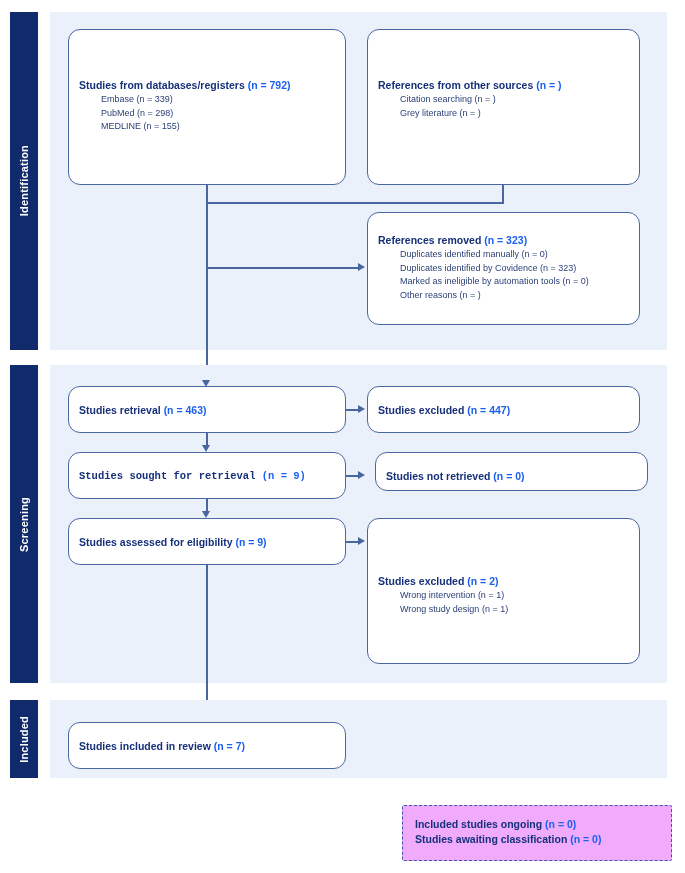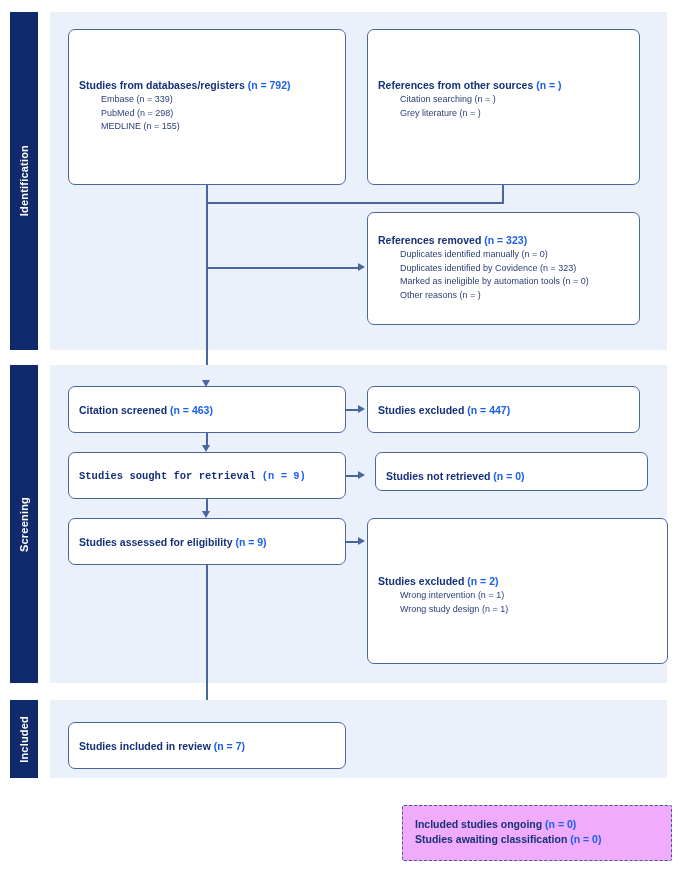--- a/index.html
+++ b/index.html
@@ -40,21 +40,21 @@
     writing-mode: vertical-rl;
     transform: rotate(180deg);
     white-space: nowrap;
   }
 
   
   .pbox {
     position: absolute;
     background: #ffffff;
     border: 1.6px solid #4a66a0;
-    border-radius: 7px;
+    border-radius: 12px;
     box-sizing: border-box;
     padding: 0;
   }
   .pbox.dashed {
     border: 1.8px dashed #3b57a5;
     background: #f0abfc;
     border-radius: 2px;
   }
   .pbox-inner {
     position: absolute;
@@ -179,21 +179,21 @@
 
   <div class="stage-panel" style="left:50px; top:365px; width:617px; height:318px;"></div>
 
   <div class="stage-label" style="left:10px; top:365px; width:28px; height:318px;">
     <span>Screening</span>
   </div>
 
   <div class="pbox" style="left:68px; top:386px; width:278px; height:47px;">
     <div class="pbox-inner" style="top:16px;">
       <div class="pbox-title">
-        <span>Citation screened </span><span class="num">(n = 463)</span>
+        <span>Studies retrieval </span><span class="num">(n = 463)</span>
       </div>
     </div>
   </div>
 
   <div class="pbox" style="left:367px; top:386px; width:273px; height:47px;">
     <div class="pbox-inner" style="top:16px;">
       <div class="pbox-title">
         <span>Studies excluded </span><span class="num">(n = 447)</span>
       </div>
     </div>
@@ -216,21 +216,21 @@
   </div>
 
   <div class="pbox" style="left:68px; top:518px; width:278px; height:47px;">
     <div class="pbox-inner" style="top:16px;">
       <div class="pbox-title">
         <span>Studies assessed for eligibility </span><span class="num">(n = 9)</span>
       </div>
     </div>
   </div>
 
-  <div class="pbox" style="left:367px; top:518px; width:301px; height:146px;">
+  <div class="pbox" style="left:367px; top:518px; width:273px; height:146px;">
     <div class="pbox-inner" style="top:55px;">
       <div class="pbox-title">
         <span>Studies excluded </span><span class="num">(n = 2)</span>
       </div>
       <ul class="sub-list">
         <li>Wrong intervention (n = 1)</li>
         <li>Wrong study design (n = 1)</li>
       </ul>
     </div>
   </div>

